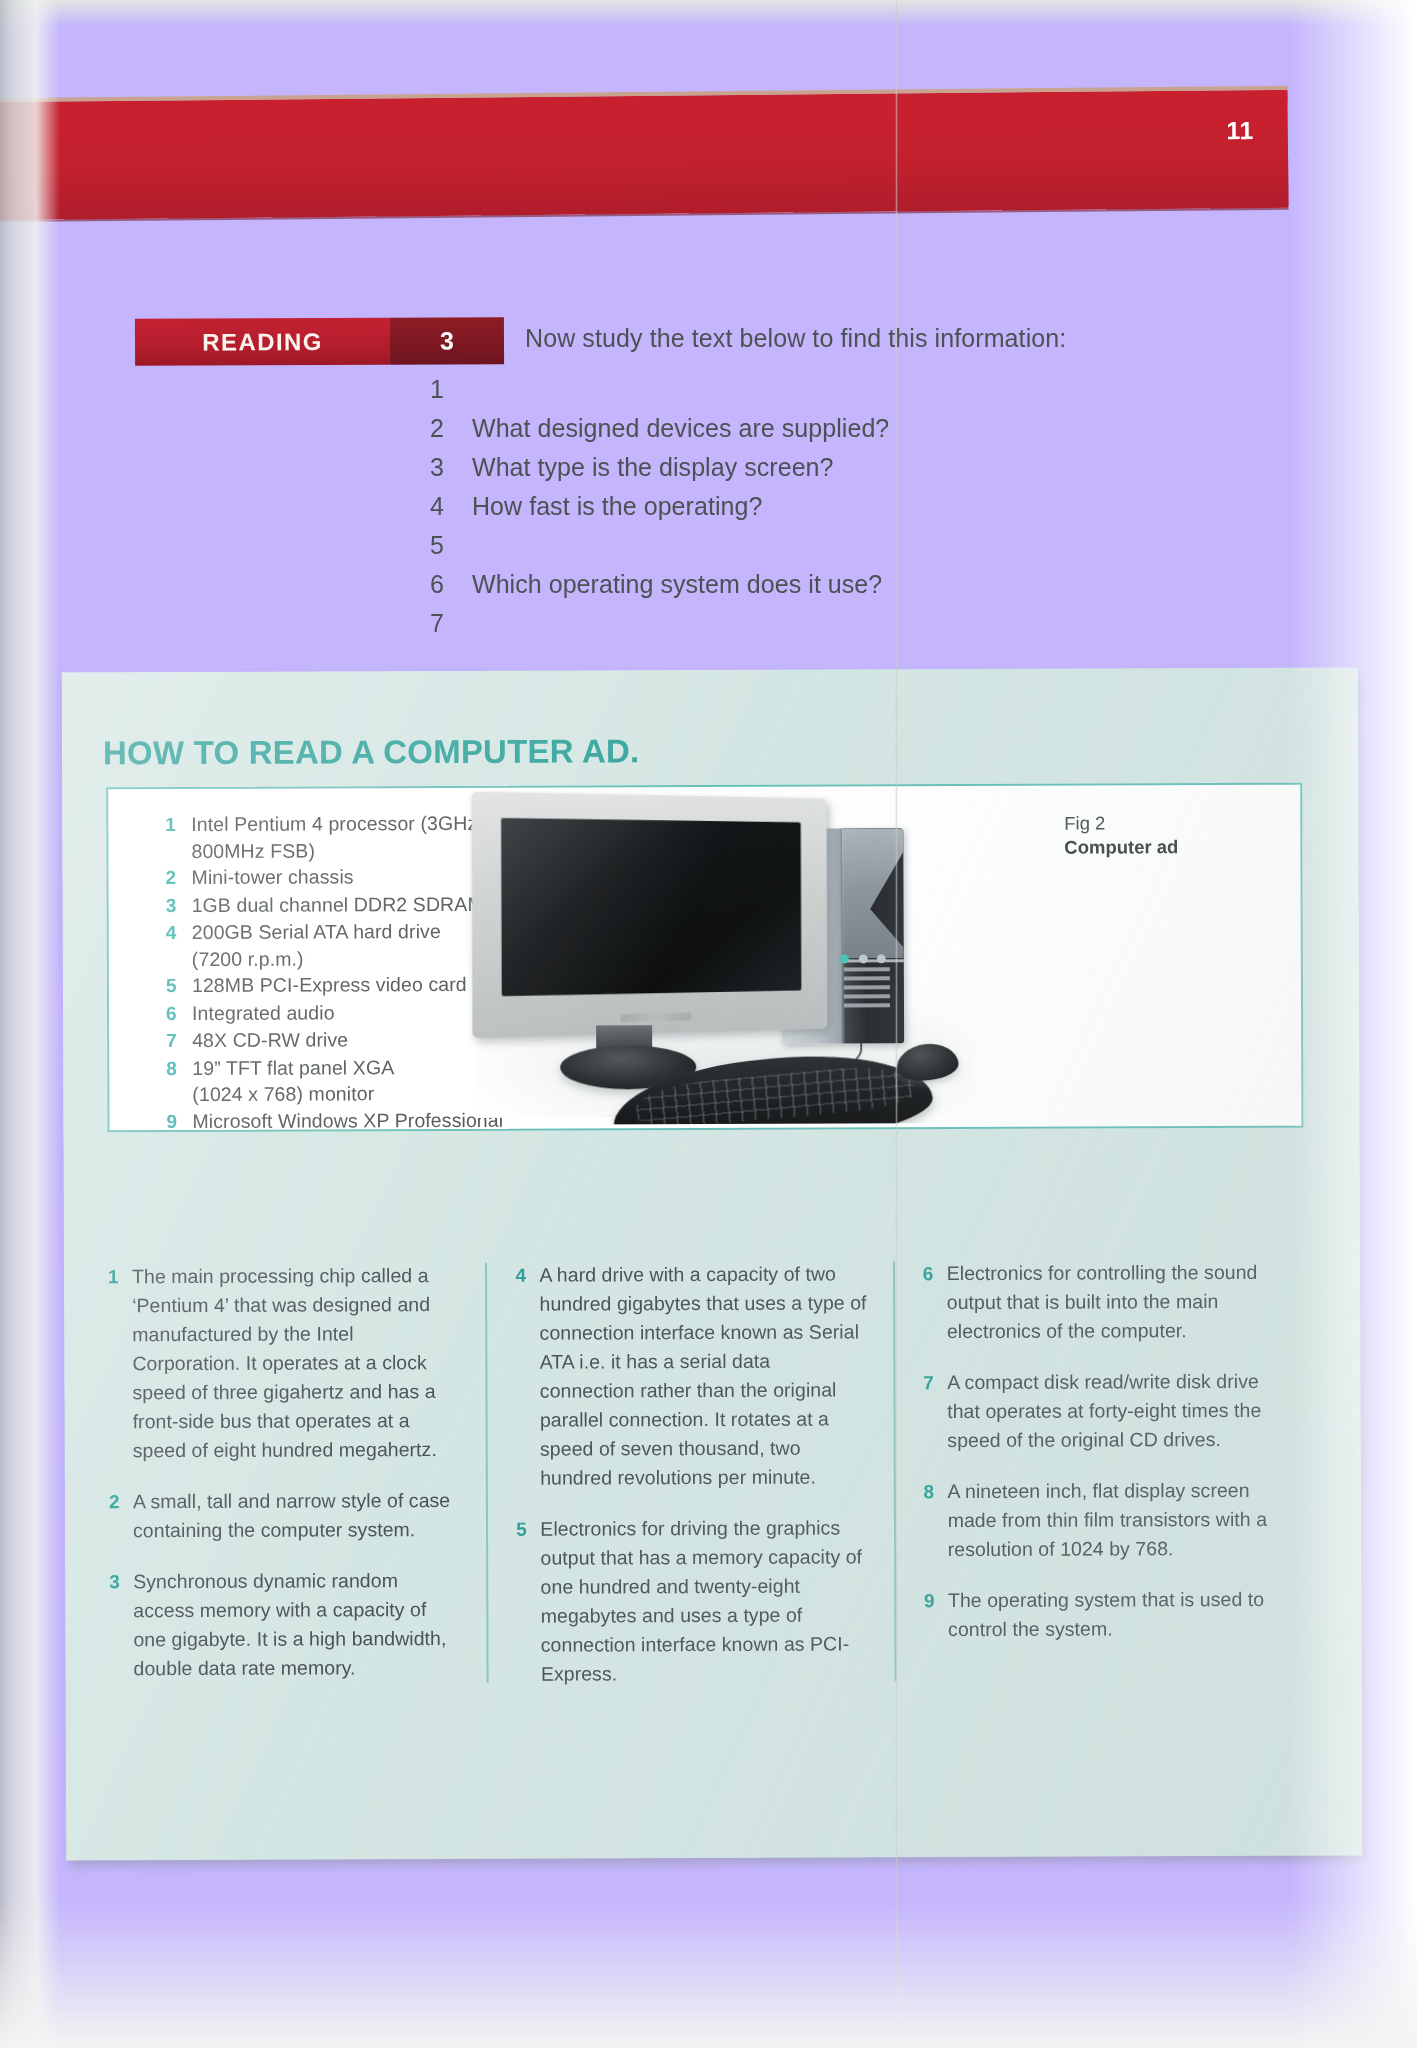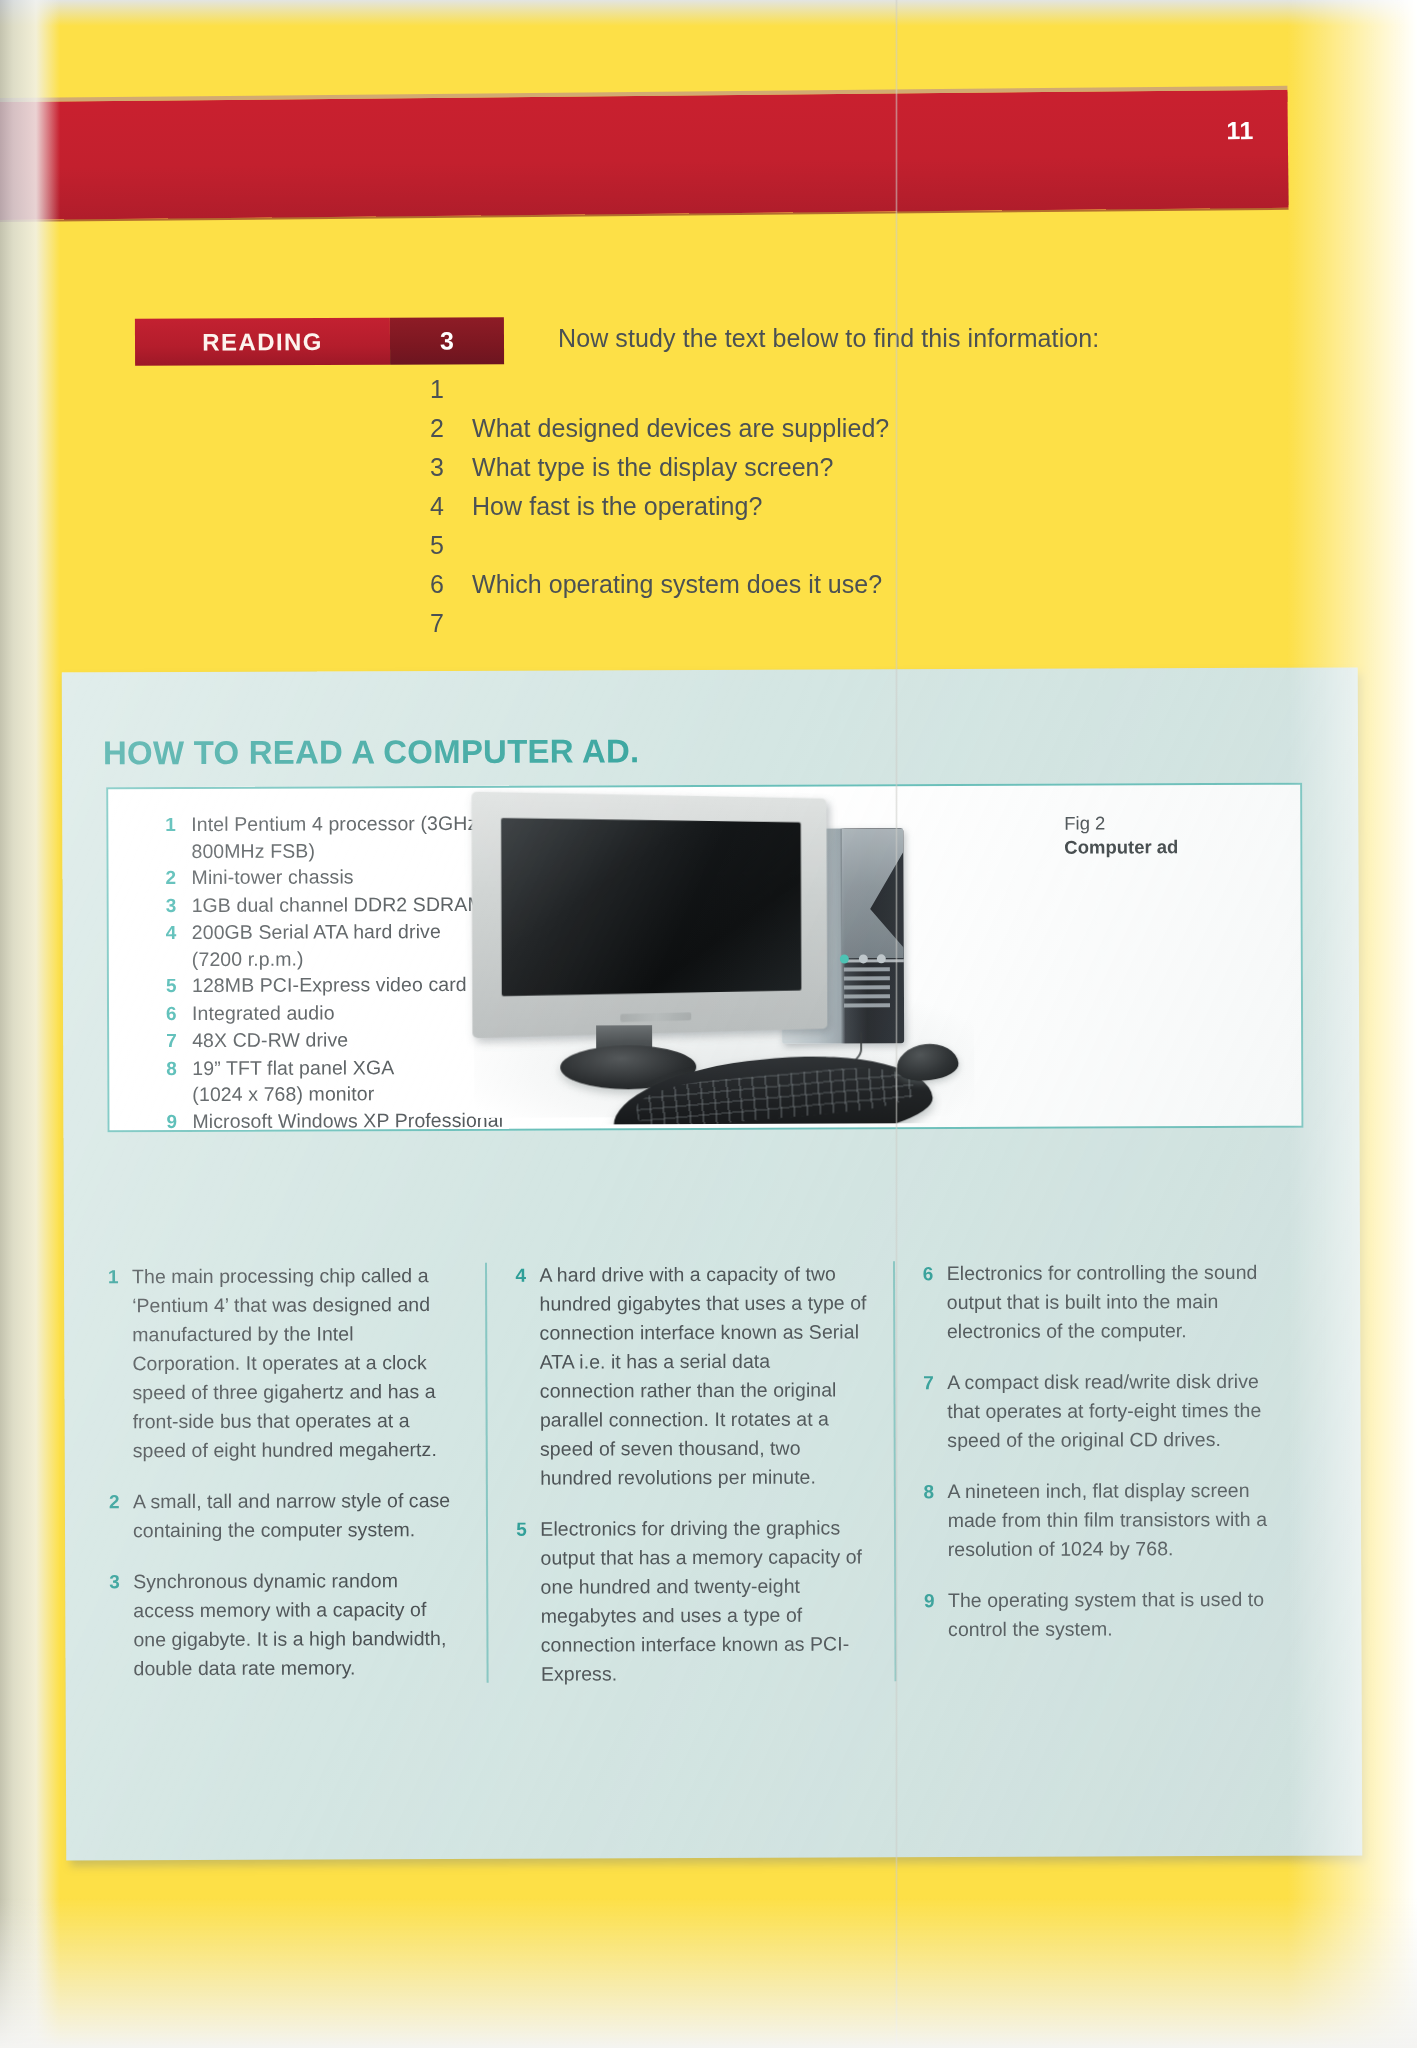--- a/index.html
+++ b/index.html
@@ -13,21 +13,21 @@
     position: relative;
     overflow: hidden;
     font-family: "Liberation Sans", sans-serif;
     color: #3f4547;
   }
 
   
   #page {
     position: absolute;
     inset: 0;
-    background: #fde047;
+    background: #c4b5fd;
   }
   .scan-left-shadow {
     position: absolute;
     left: 0; top: 0;
     width: 60px; height: 2048px;
     background: linear-gradient(to right, #b9bdc0 0%, #d8dcdd 22%, #f1f2f0 60%, rgba(255,255,255,0) 100%);
     opacity: .85;
     pointer-events: none;
   }
   .scan-top-edge {
@@ -130,21 +130,20 @@
     font-size: 25px;
     font-weight: bold;
   }
   .reading-instruction {
     position: absolute;
     left: 525px;
     top: 6px;
     font-size: 25px;
     color: #4b5154;
     letter-spacing: .1px;
-    margin-left: 33px;
   }
 
   
   .questions {
     position: absolute;
     left: 430px;
     top: 375px;
     width: 780px;
   }
   .question-row {

